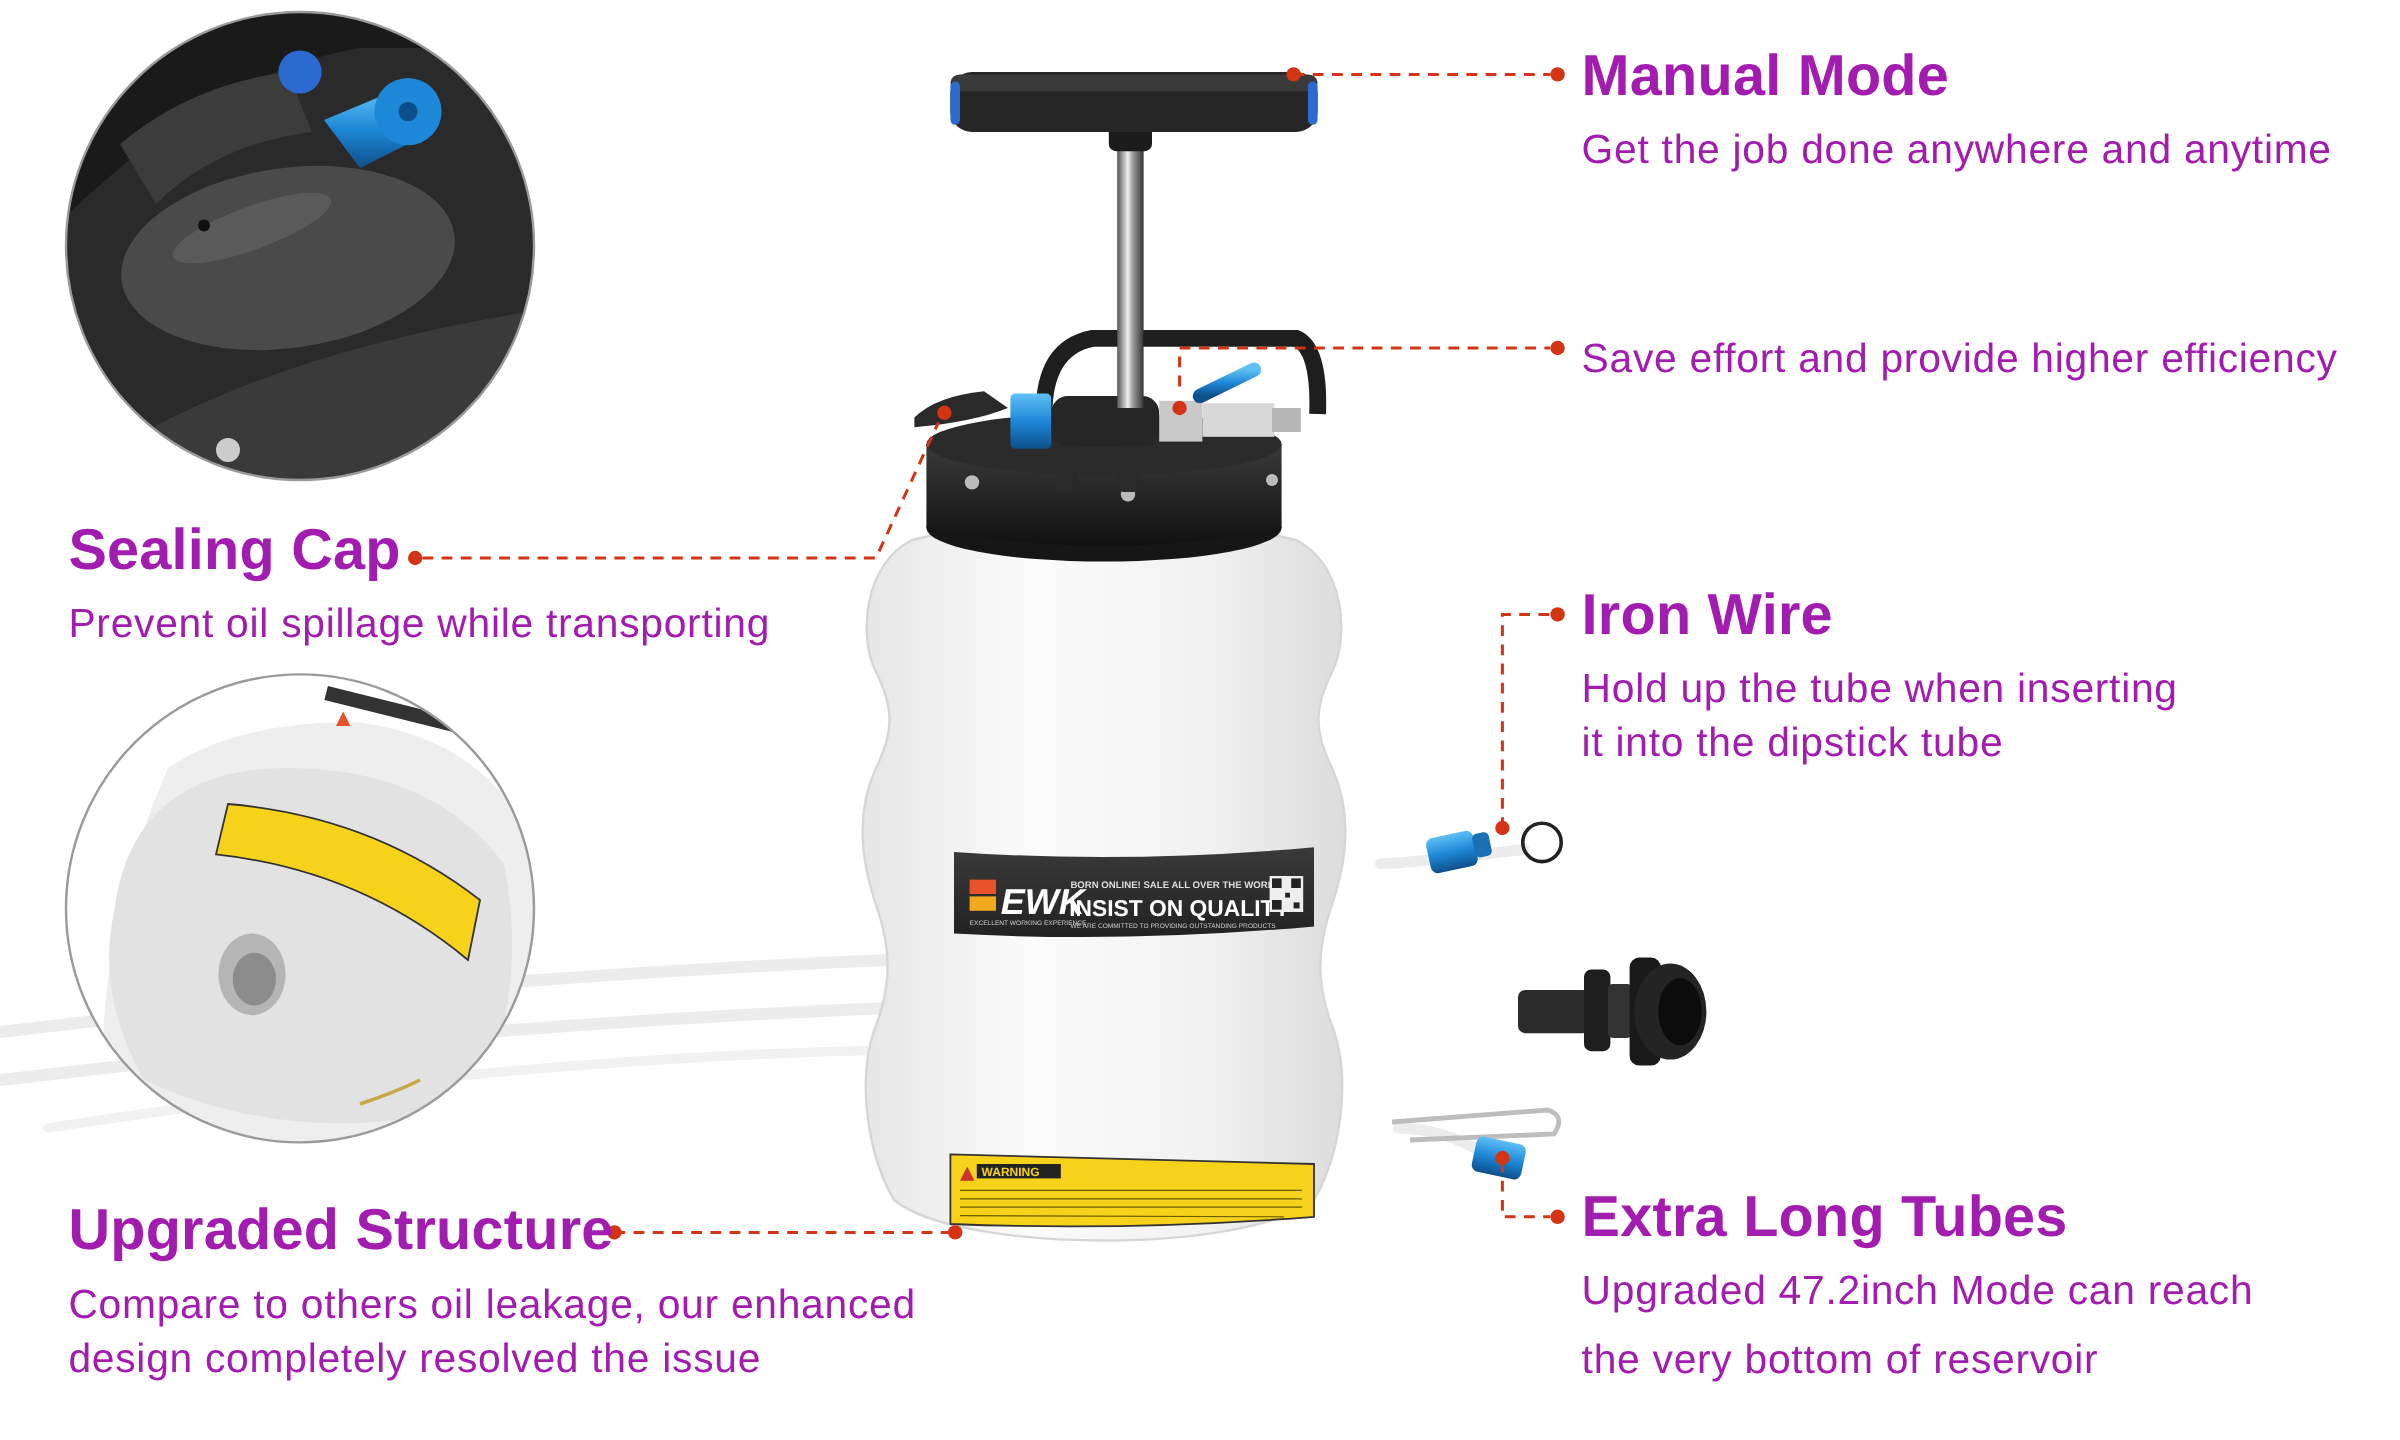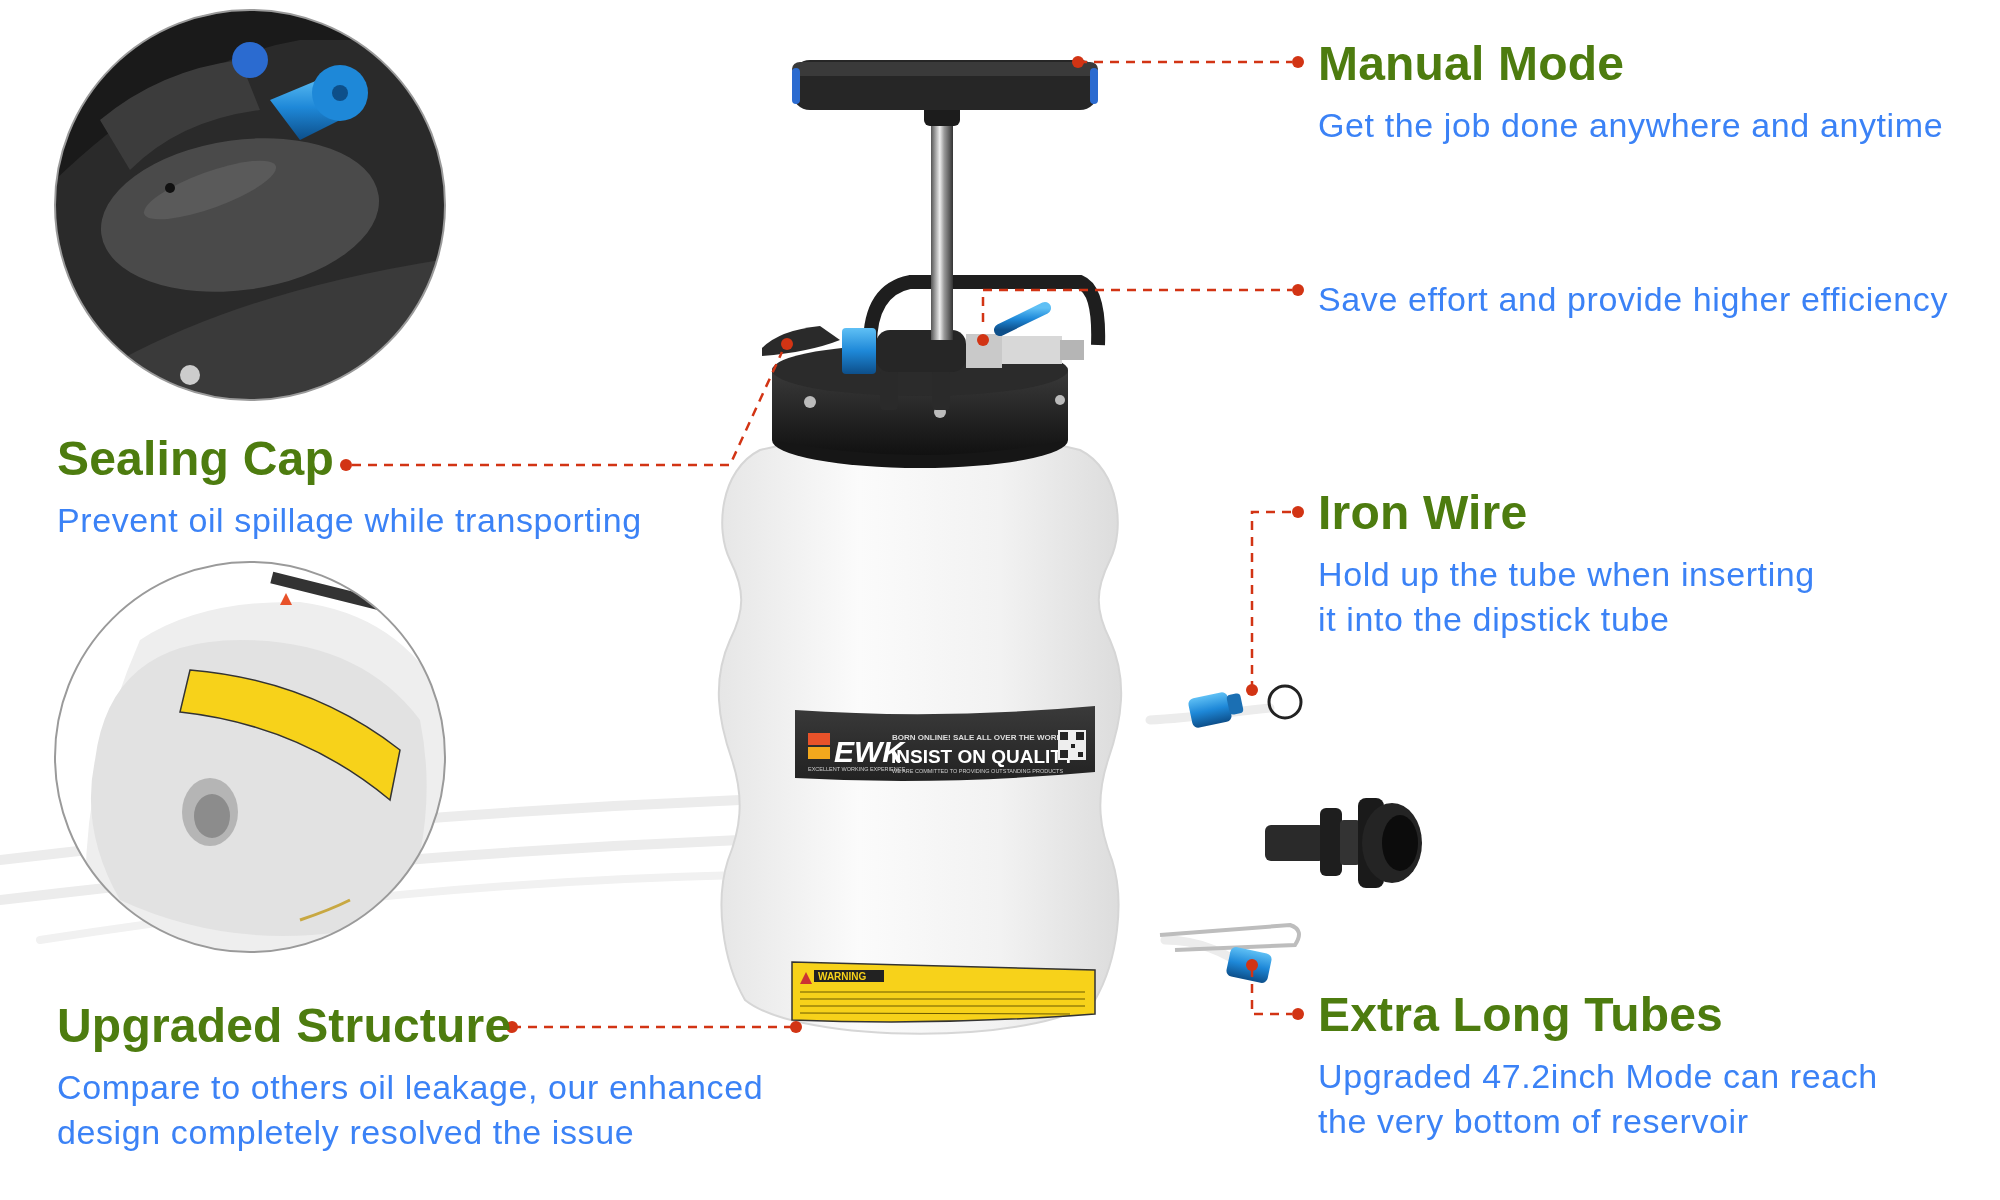--- a/index.html
+++ b/index.html
@@ -1,21 +1,21 @@
 <!DOCTYPE html>
 <html><head>
 <meta charset="utf-8">
 <style>
   * { box-sizing: border-box; margin: 0; padding: 0; }
   html, body { width: 2000px; height: 1200px; background: #ffffff; overflow: hidden; }
   body { position: relative; font-family: "Liberation Sans", "DejaVu Sans", sans-serif; color: #333333; }
 
   .feature { position: absolute; }
-  .feature .title { font-weight: 700; font-size: 48px; line-height: 1.1; color: #4d7c0f; white-space: nowrap; letter-spacing: 0.2px; }
-  .feature .desc { font-size: 34px; line-height: 45px; color: #3b82f6; white-space: nowrap; margin-top: 12px; letter-spacing: 0.6px; }
+  .feature .title { font-weight: 700; font-size: 48px; line-height: 1.1; color: #a21caf; white-space: nowrap; letter-spacing: 0.2px; }
+  .feature .desc { font-size: 34px; line-height: 45px; color: #a21caf; white-space: nowrap; margin-top: 12px; letter-spacing: 0.6px; }
 
   svg.overlay { position: absolute; left: 0; top: 0; width: 2000px; height: 1200px; pointer-events: none; }
 </style>
 </head>
 <body>
 
 <svg class="overlay" viewBox="0 0 2000 1200">
   <defs>
     <linearGradient id="tankGrad" x1="0" x2="1" y1="0" y2="0">
       <stop offset="0" stop-color="#e6e6e6"></stop>
@@ -235,21 +235,21 @@
 
 <div class="feature" style="left:1318px; top:487px;">
   <div class="title">Iron Wire</div>
   <div class="desc">Hold up the tube when inserting</div>
   <div class="desc" style="margin-top:0">it into the dipstick tube</div>
 </div>
 
 <div class="feature" style="left:1318px; top:989px;">
   <div class="title">Extra Long Tubes</div>
   <div class="desc">Upgraded 47.2inch Mode can reach</div>
-  <div class="desc" style="margin-top:0">the very bottom of reservoir</div>
+  <div class="desc" style="margin-top:12px">the very bottom of reservoir</div>
 </div>
 
 <div class="feature" style="left:57px; top:433px;">
   <div class="title">Sealing Cap</div>
   <div class="desc">Prevent oil spillage while transporting</div>
 </div>
 
 <div class="feature" style="left:57px; top:1000px;">
   <div class="title">Upgraded Structure</div>
   <div class="desc">Compare to others oil leakage, our enhanced</div>

